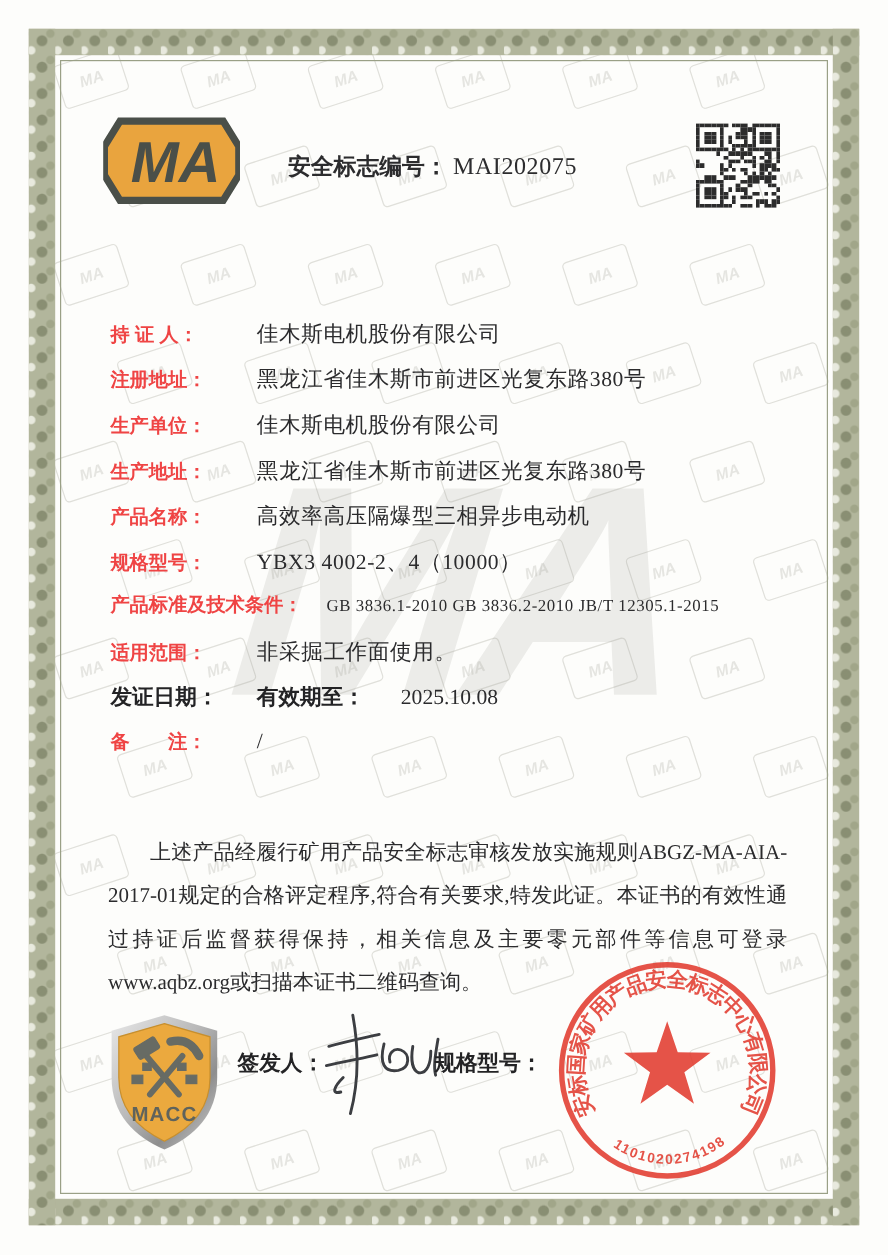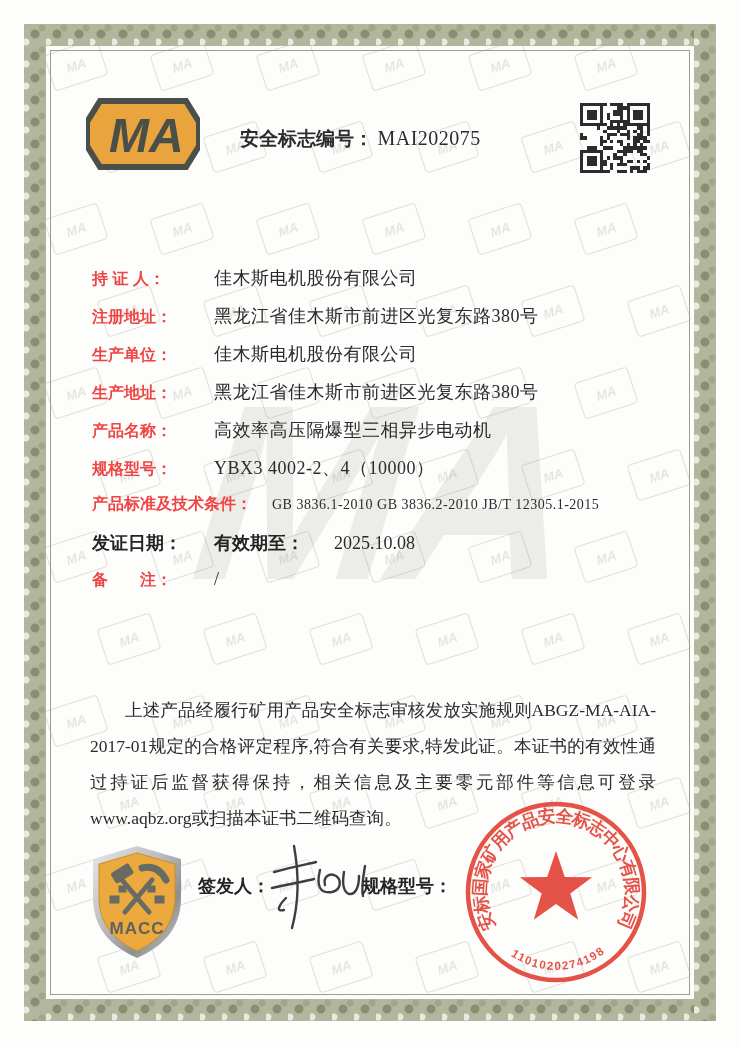--- a/index.html
+++ b/index.html
@@ -624,20 +624,24 @@
         <span class="fvalue">高效率高压隔爆型三相异步电动机</span>
       </div>
       <div class="frow">
         <span class="flabel">规格型号：</span>
         <span class="fvalue">YBX3 4002-2、4（10000）</span>
       </div>
       <div class="frow">
         <span class="flabel wide">产品标准及技术条件：</span>
         <span class="fvalue" style="font-size:14px">GB 3836.1-2010 GB 3836.2-2010 JB/T 12305.1-2015</span>
       </div>
+      <div class="frow">
+        <span class="flabel">适用范围：</span>
+        <span class="fvalue">非采掘工作面使用。</span>
+      </div>
 
       <div class="daterow">
         <span class="flabel" style="min-width:122px">发证日期：</span>
         <span class="flabel">有效期至：</span>
         <span class="sp1"></span>
         <span class="fvalue">2025.10.08</span>
       </div>
 
       <div class="frow">
         <span class="flabel">备　　注：</span>

